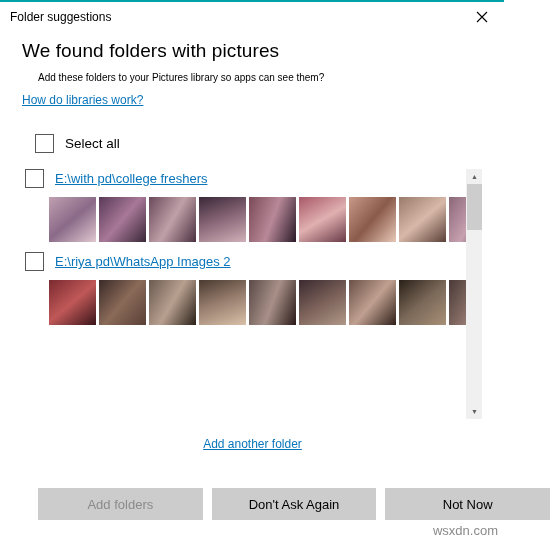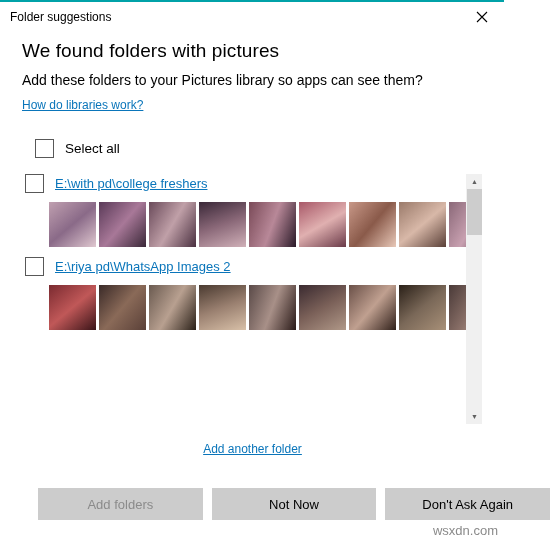--- a/index.html
+++ b/index.html
@@ -48,22 +48,22 @@
     padding: 0 22px;
   }
   h1.heading {
     font-size: 19px;
     font-weight: normal;
     margin: 8px 0 0 0;
     color: #000000;
     letter-spacing: 0.1px;
   }
   p.subheading {
-    font-size: 14px;
-    margin: 10px 0 0 0;
+    font-size: 10px;
+    margin: 10px 0 0 16px;
     color: #000000;
   }
   a.link {
     color: #0a75ba;
     font-size: 12px;
     text-decoration: underline;
     display: inline-block;
     margin-top: 10px;
     cursor: pointer;
   }
@@ -276,18 +276,18 @@
       </div>
     </div>
 
     <div class="add-another">
       <a class="link">Add another folder</a>
     </div>
   </div>
 
   <div class="footer">
     <div class="btn disabled">Add folders</div>
+    <div class="btn">Don't Ask Again</div>
     <div class="btn">Not Now</div>
-    <div class="btn">Don't Ask Again</div>
   </div>
 
   <div class="watermark">wsxdn.com</div>
 </div>
 
 </body></html>

